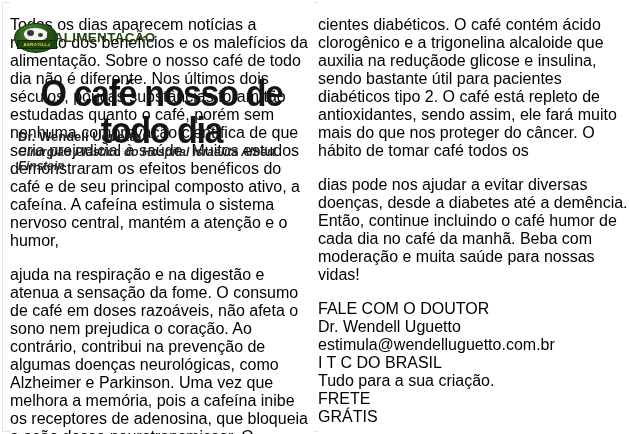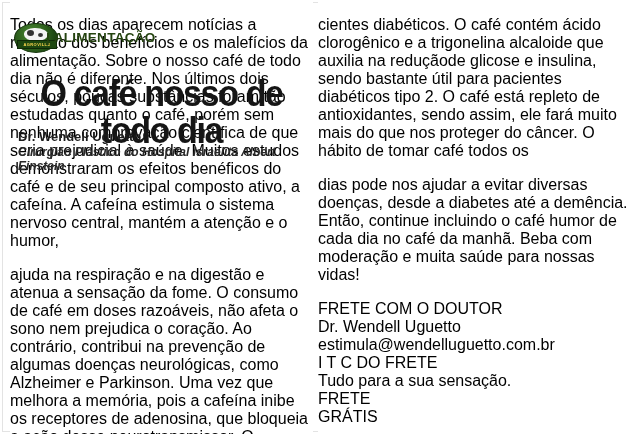--- a/index.html
+++ b/index.html
@@ -292,21 +292,21 @@
   <div class="cup">
     <div class="coffee"></div>
   </div>
 
   <div class="cols cols-right">
     <p class="col c1">cientes diabéticos. O café contém ácido clorogênico e a trigonelina alcaloide que auxilia na reduçãode glicose e insulina, sendo bastante útil para pacientes diabéticos tipo 2. O café está repleto de antioxidantes, sendo assim, ele fará muito mais do que nos proteger do câncer. O hábito de tomar café todos os</p>
     <p class="col">dias pode nos ajudar a evitar diversas doenças, desde a diabetes até a demência. Então, continue incluindo o café humor de cada dia no café da manhã. Beba com moderação e muita saúde para nossas vidas!</p>
   </div>
 
   <div class="contact">
-    <div class="h">FRETE COM O DOUTOR</div>
+    <div class="h">FALE COM O DOUTOR</div>
     <div class="n">Dr. Wendell Uguetto</div>
     <div class="e">estimula@wendelluguetto.com.br</div>
   </div>
 
   <div class="beans-band">
       <span class="bean v1" style="width: 8.38392px; height: 5.19803px; left: 7.43933%; top: 25.4954%; transform: translate(-50%, -50%) rotate(85.5229deg);"></span>
       <span class="bean" style="width: 6.61835px; height: 4.10338px; left: 89.0461%; top: 72.1597%; transform: translate(-50%, -50%) rotate(321.547deg);"></span>
       <span class="bean v2" style="width: 9.10723px; height: 5.64648px; left: 2.26332%; top: 76.361%; transform: translate(-50%, -50%) rotate(199.992deg);"></span>
       <span class="bean v1" style="width: 6.07432px; height: 3.76608px; left: 72.965%; top: 97.5063%; transform: translate(-50%, -50%) rotate(58.905deg);"></span>
       <span class="bean" style="width: 7.16398px; height: 4.44167px; left: 47.2373%; top: 96.3347%; transform: translate(-50%, -50%) rotate(210.379deg);"></span>
@@ -603,22 +603,22 @@
       <span class="bean v2" style="width: 9.94757px; height: 6.16749px; left: 82.8418%; top: 77.5459%; transform: translate(-50%, -50%) rotate(9.34452deg);"></span>
       <span class="bean v2" style="width: 8.16748px; height: 5.06384px; left: 47.3223%; top: 97.9046%; transform: translate(-50%, -50%) rotate(181.369deg);"></span>
       <span class="bean v1" style="width: 8.69765px; height: 5.39254px; left: 86.2465%; top: 26.2547%; transform: translate(-50%, -50%) rotate(56.1042deg);"></span>
       <span class="bean v2" style="width: 7.02174px; height: 4.35348px; left: 24.4732%; top: 71.0922%; transform: translate(-50%, -50%) rotate(30.5597deg);"></span>
       <span class="bean" style="width: 6.30737px; height: 3.91057px; left: 60.5832%; top: 39.9332%; transform: translate(-50%, -50%) rotate(5.12979deg);"></span>
     </div>
 
   <div class="ad-itc">
     <div class="grass"></div>
     <div class="itc-line"></div>
-    <div class="itc-company">I T C DO FRETE</div>
-    <div class="itc-slogan">Tudo para a sua sensação.</div>
+    <div class="itc-company">I T C DO BRASIL</div>
+    <div class="itc-slogan">Tudo para a sua criação.</div>
     <div class="cow-white"></div>
     <div class="calf"></div>
     <div class="bag"></div>
     <div class="horse"></div>
     <div class="dog"></div>
     <div class="chick"></div>
     <div class="ribbon">
       <span>FRETE</span><br>
       <span>GRÁTIS</span>
     </div>

